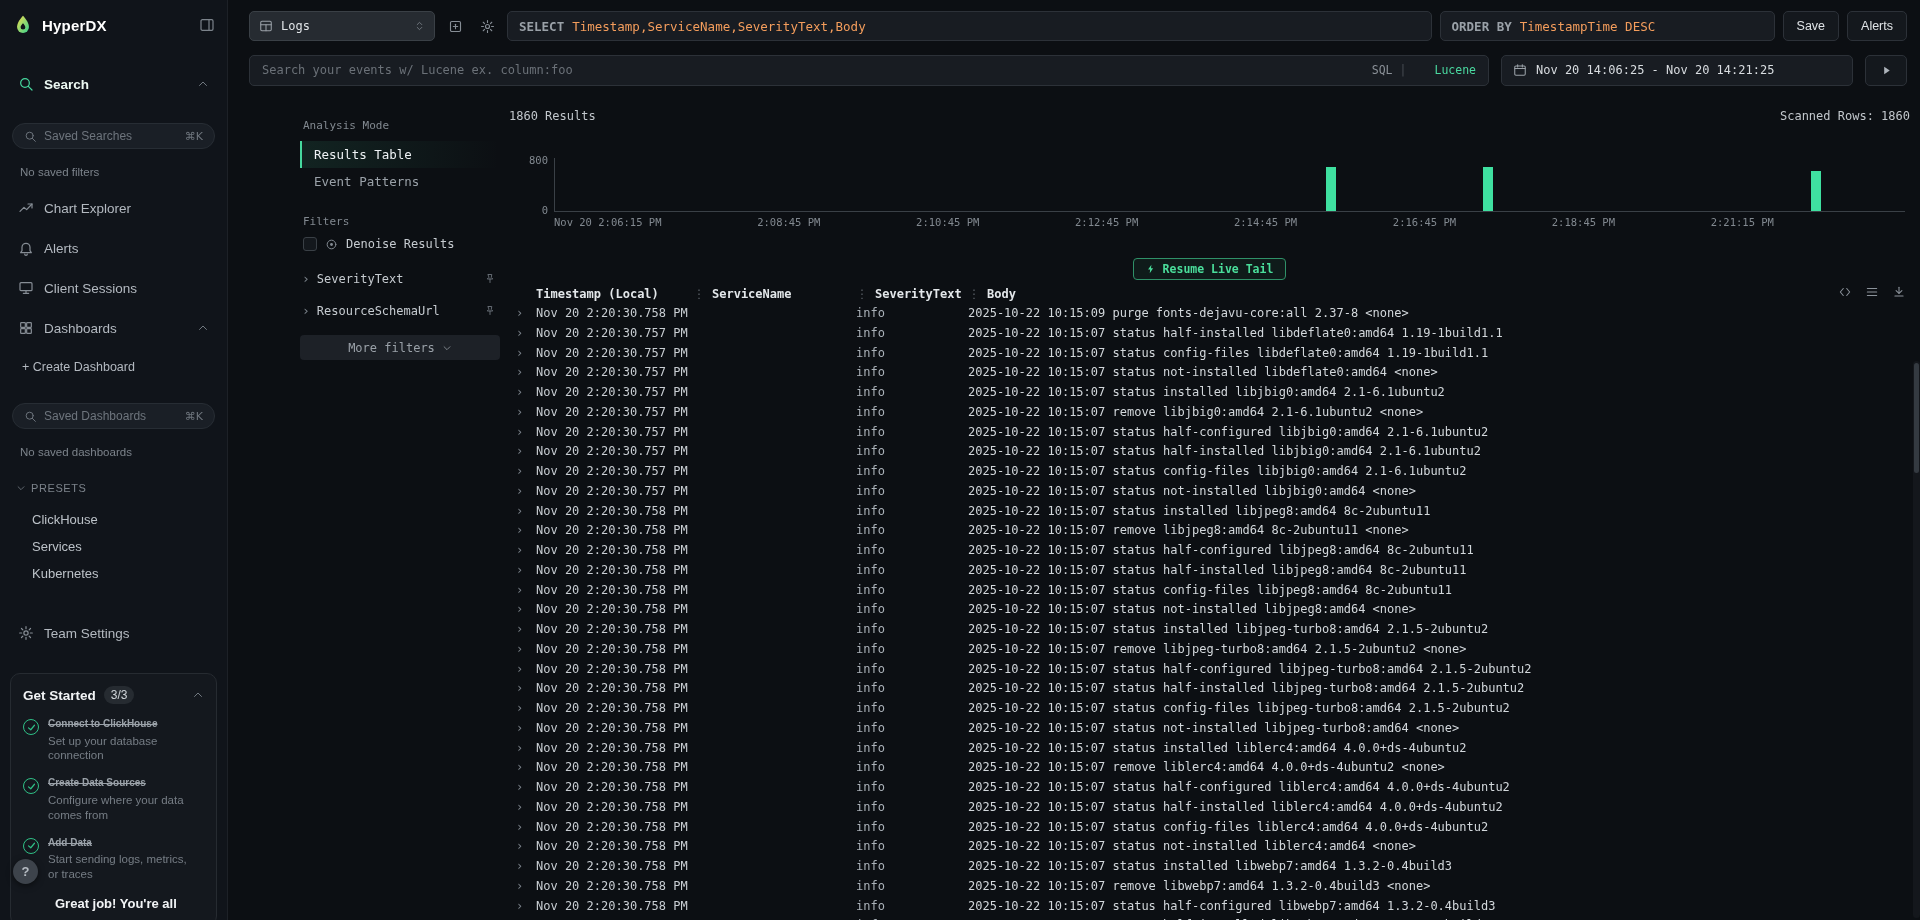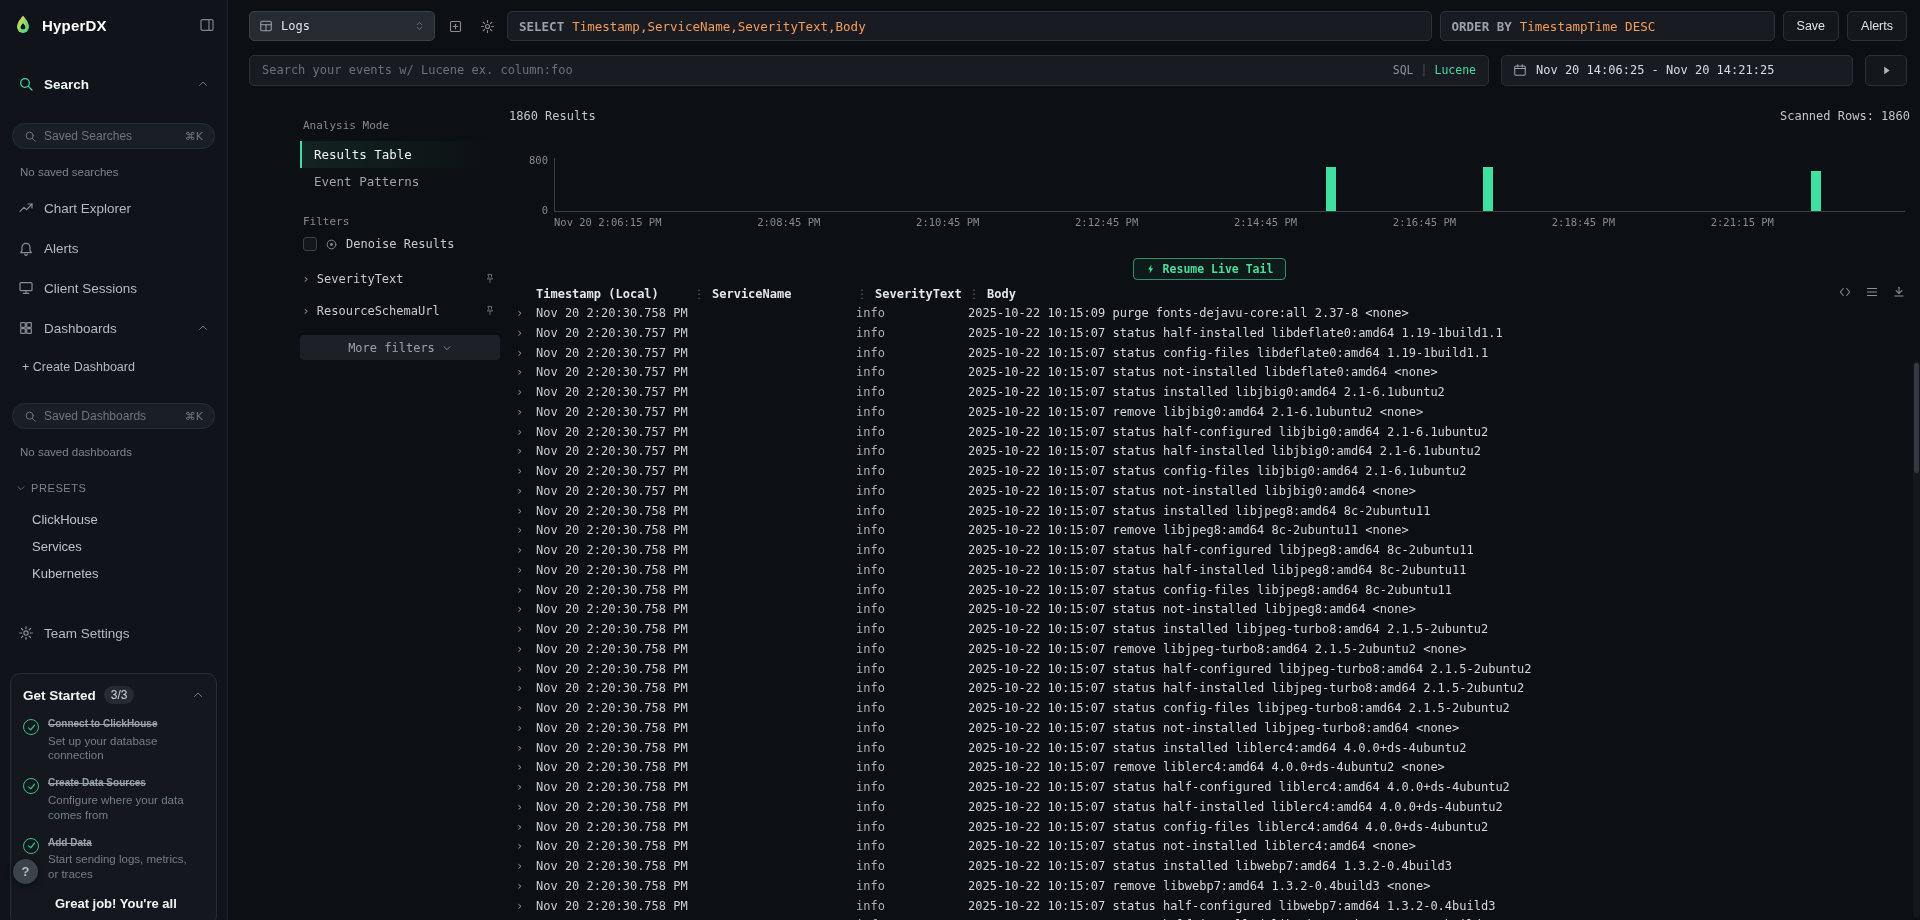--- a/index.html
+++ b/index.html
@@ -69,21 +69,21 @@
   .order-input { width:335px; min-width:335px; flex:none; }
   .kw { color:#9aa1a8; font-weight:bold; }
   .qval { color:#f49d5c; }
 
   .tb-btn { height:30px; padding:0 13px; background:#14181d; border:1px solid #2c3138; border-radius:5px; color:#dfe3e6; font-size:12.5px; font-family:"Liberation Sans",sans-serif; cursor:pointer; }
 
   .search-input { flex:1; height:31px; background:#181c22; border:1px solid #2c3138; border-radius:5px; display:flex; align-items:center; padding:0 12px; font-family:"DejaVu Sans Mono",monospace; font-size:12px; color:#6b7178; cursor:text; }
   .mode-toggle { margin-left:auto; display:flex; gap:7px; font-size:11.5px; font-family:"DejaVu Sans Mono",monospace; }
   .mode-sql { color:#8b9198; cursor:pointer; }
   .mode-sep { color:#464c53; }
-  .mode-lucene { color:#4ad9a0; cursor:pointer; }
+  .mode-lucene { color:#4ad9a0; cursor:pointer;margin-left:21px; }
   .date-range { width:352px; min-width:352px; height:31px; background:#181c22; border:1px solid #2c3138; border-radius:5px; display:flex; align-items:center; gap:9px; padding:0 11px; font-family:"DejaVu Sans Mono",monospace; font-size:12px; color:#d9dde1; cursor:pointer; }
   .date-range .cal { color:#9aa1a8; }
   .play-btn { width:42px; min-width:42px; height:31px; background:#14181d; border:1px solid #2c3138; border-radius:5px; color:#aeb4bb; display:flex; align-items:center; justify-content:center; cursor:pointer; }
 
   .content { flex:1; display:flex; min-height:0; padding-left:66px; }
 
   
   .filter-panel { width:212px; min-width:212px; padding:24px 6px 0 6px; }
   .fp-label { font-family:"DejaVu Sans Mono",monospace; font-size:11px; color:#828990; margin:0 0 9px 3px; }
   .fp-mode { font-family:"DejaVu Sans Mono",monospace; font-size:12.5px; color:#9aa1a8; padding:6px 10px 6px 12px; border-left:2px solid transparent; cursor:pointer; }
@@ -180,21 +180,21 @@
     <div class="pill">
       <span class="ico">
         <svg viewBox="0 0 24 24" width="13" height="13">
             <circle cx="10.5" cy="10.5" r="6.5"></circle>
             <line x1="15.5" y1="15.5" x2="21" y2="21"></line>
           </svg>
       </span>
       <span>Saved Searches</span>
       <span class="kbd">⌘K</span>
     </div>
-    <div class="muted-line">No saved searches</div>
+    <div class="muted-line">No saved filters</div>
 
     <div class="nav-item">
       <span class="ico nav-ic">
         <svg viewBox="0 0 24 24" width="16" height="16">
             <polyline points="3,17 9,11 13,14.5 21,6"></polyline>
             <polyline points="15,6 21,6 21,12"></polyline>
           </svg>
       </span>
       <span>Chart Explorer</span>
     </div>

